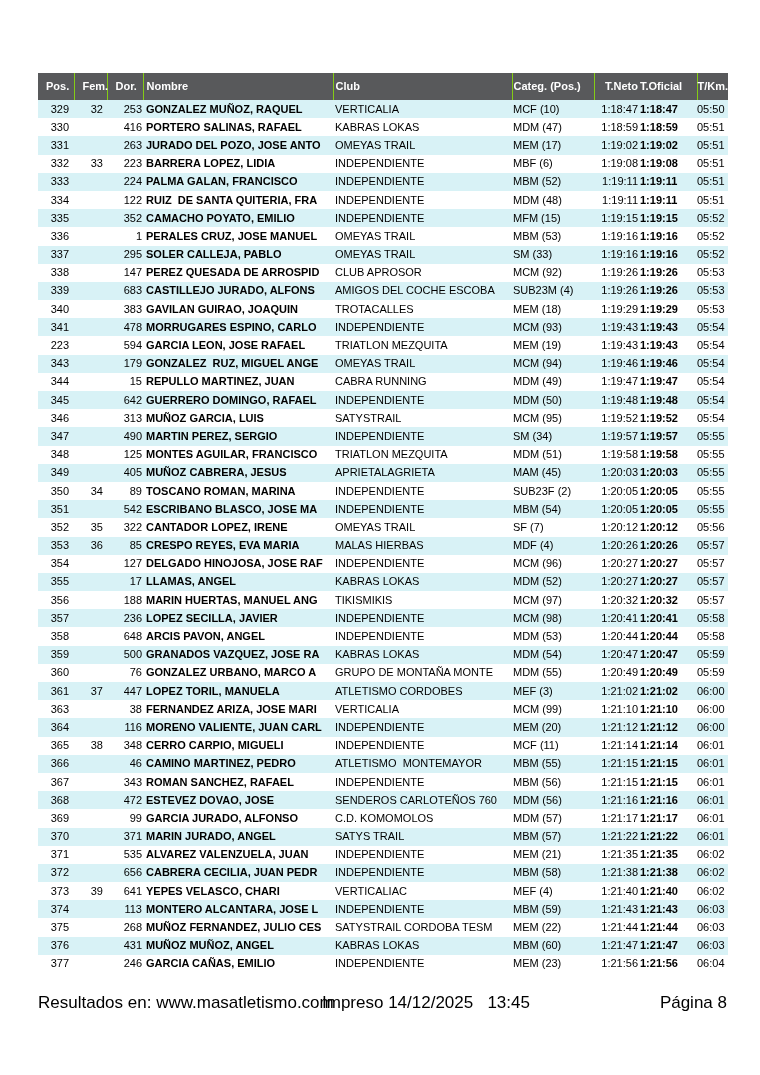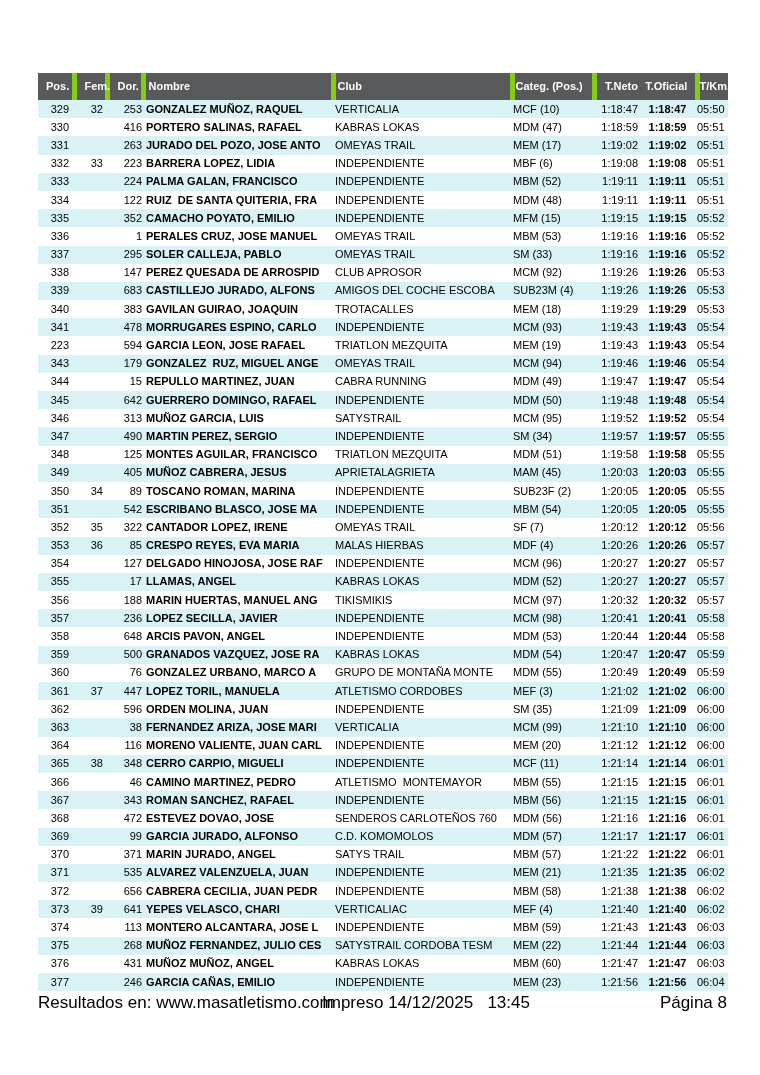--- a/index.html
+++ b/index.html
@@ -18,40 +18,40 @@
   table.results{
     position:absolute;left:38px;top:73px;width:690px;
     border-collapse:collapse;table-layout:fixed;
     font-size:11px;line-height:1;
   }
   thead th{
     background:var(--header_bg);color:var(--header_text);
     font-weight:bold;height:16px;padding:0;white-space:pre;overflow:visible;
     vertical-align:middle;
   }
-  thead th:not(:first-child){border-left:5px solid #84cc16;}
+  thead th:not(:first-child){border-left:1px solid #84cc16;}
   thead th.c-toficial{border-left:none;}
   tbody td{
     height:18.2px;padding:0;white-space:pre;overflow:hidden;
     vertical-align:middle;
   }
   tbody tr:nth-child(odd) td{background:var(--row_stripe);}
   
   .c-pos{width:36px;}  .c-fem{width:33px;}  .c-dor{width:36px;}
   .c-nombre{width:190px;} .c-club{width:179px;} .c-categ{width:82px;}
   .c-tneto{width:46px;} .c-toficial{width:57px;} .c-tkm{width:31px;}
   
   .c-pos{text-align:right;padding-right:5px;}
   .c-fem{text-align:right;padding-right:4px;}
   .c-dor{text-align:right;padding-right:1px;}
   .c-nombre{text-align:left;padding-left:3px;}
   .c-club{text-align:left;padding-left:2px;}
   .c-categ{text-align:left;padding-left:1px;}
   .c-tneto{text-align:right;padding-right:2px;}
-  .c-toficial{text-align:center;padding-right:2px;margin-top:28px;}
+  .c-toficial{text-align:left;padding-right:2px;margin-top:28px;}
   .c-tkm{text-align:right;padding-right:12px;}
   thead .c-pos,thead .c-fem,thead .c-dor{text-align:center;padding:8px;}
   
   tbody .c-nombre,tbody .c-toficial{font-weight:bold;}
   
   .footer span{position:absolute;top:993px;font-size:17px;white-space:pre;}
   .footer-left{left:38px;}
   .footer-center{left:322px;}
   .footer-right{right:33px;}
 </style>
@@ -430,31 +430,20 @@
         <td class="c-fem">37</td>
         <td class="c-dor">447</td>
         <td class="c-nombre">LOPEZ TORIL, MANUELA</td>
         <td class="c-club">ATLETISMO CORDOBES</td>
         <td class="c-categ">MEF (3)</td>
         <td class="c-tneto">1:21:02</td>
         <td class="c-toficial">1:21:02</td>
         <td class="c-tkm">06:00</td>
       </tr>
       <tr>
-        <td class="c-pos">362</td>
-        <td class="c-fem"></td>
-        <td class="c-dor">596</td>
-        <td class="c-nombre">ORDEN MOLINA, JUAN</td>
-        <td class="c-club">INDEPENDIENTE</td>
-        <td class="c-categ">SM (35)</td>
-        <td class="c-tneto">1:21:09</td>
-        <td class="c-toficial">1:21:09</td>
-        <td class="c-tkm">06:00</td>
-      </tr>
-      <tr>
         <td class="c-pos">363</td>
         <td class="c-fem"></td>
         <td class="c-dor">38</td>
         <td class="c-nombre">FERNANDEZ ARIZA, JOSE MARI</td>
         <td class="c-club">VERTICALIA</td>
         <td class="c-categ">MCM (99)</td>
         <td class="c-tneto">1:21:10</td>
         <td class="c-toficial">1:21:10</td>
         <td class="c-tkm">06:00</td>
       </tr>

